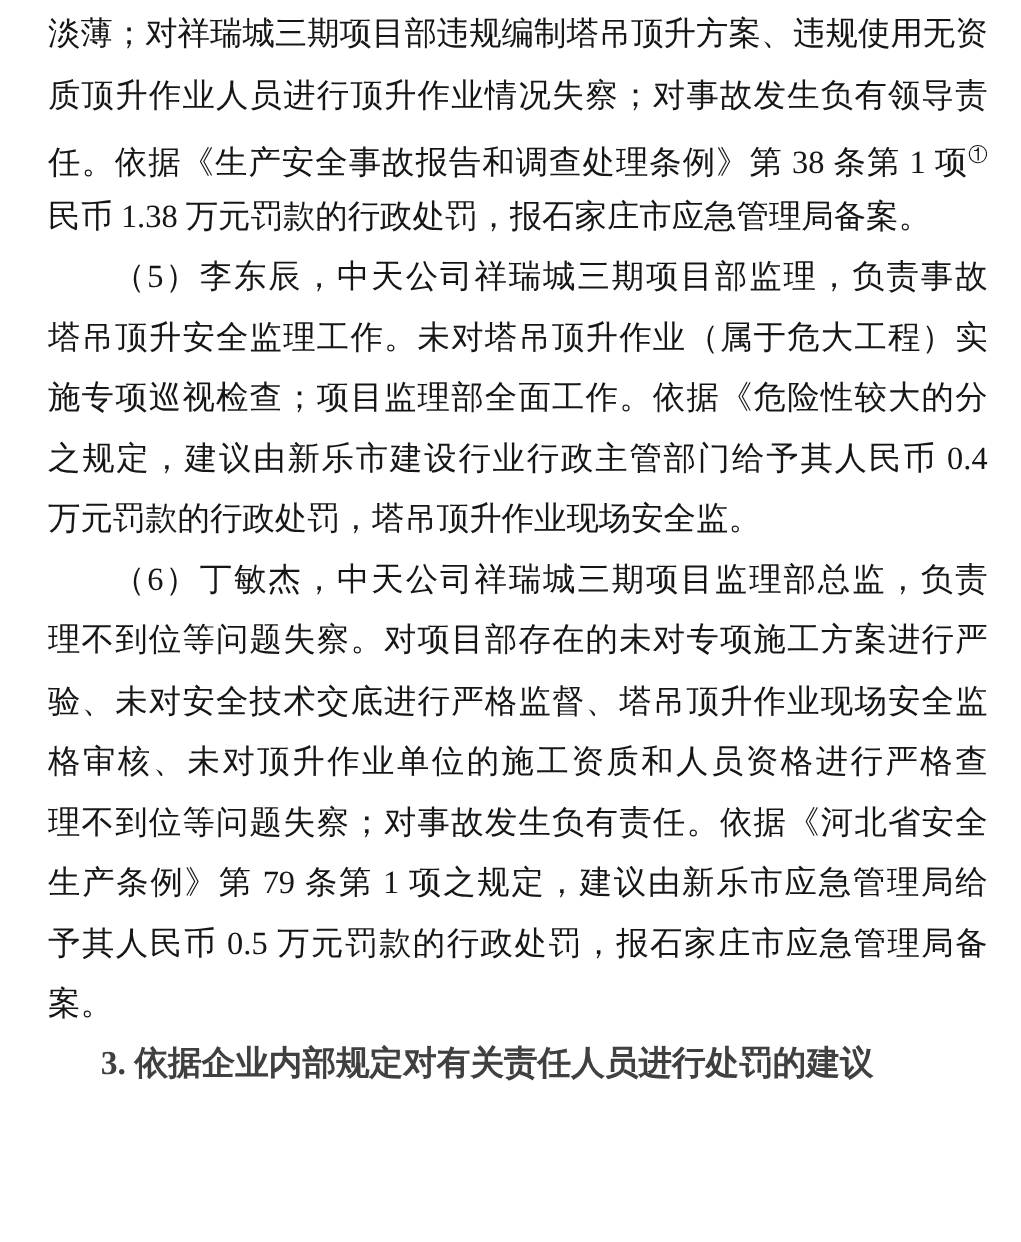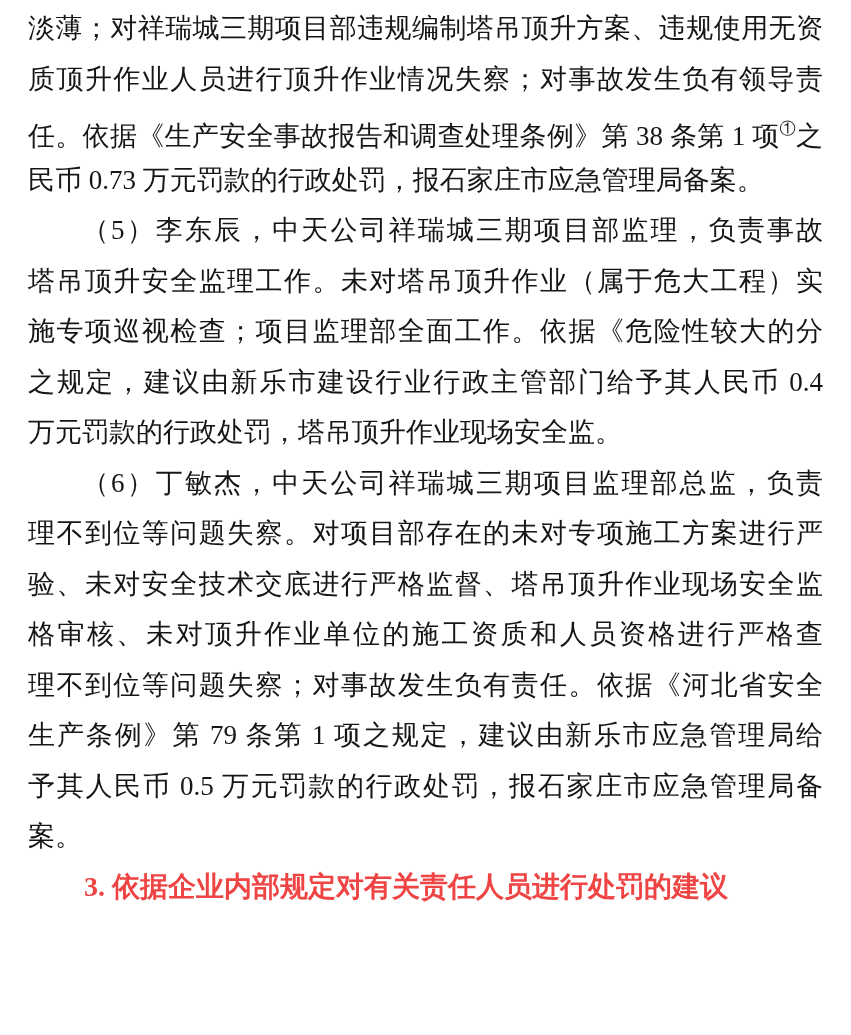--- a/index.html
+++ b/index.html
@@ -23,52 +23,53 @@
     line-height: 50.5px;
     color: #161616;
   }
   .paragraph { margin: 0; }
   .line {
     height: 50.5px;
     overflow: hidden;
     text-align: justify;
     text-align-last: justify;
     text-justify: inter-character;
+    margin-left: 12px;
   }
   .line.last-line {
     text-align-last: left;
   }
   .paragraph.indented .line:first-child {
     text-indent: 2em;
   }
   .footnote-ref {
     font-size: 0.6em;
     vertical-align: 0.65em;
   }
   .section-heading {
     height: 50.5px;
     overflow: hidden;
     line-height: 50.5px;
     font-size: 28px;
     font-weight: bold;
     text-indent: 2em;
-    color: #ef4444;
+    color: #404040;
   }
 </style>
 </head>
 <body>
 
 <div class="page">
   <div class="text-column">
     <div id="paragraphs">
         <div class="paragraph">
           <div class="line">淡薄；对祥瑞城三期项目部违规编制塔吊顶升方案、违规使用无资</div>
           <div class="line">质顶升作业人员进行顶升作业情况失察；对事故发生负有领导责</div>
           <div class="line">任。依据《生产安全事故报告和调查处理条例》第 38 条第 1 项<sup class="footnote-ref">①</sup>之</div>
-          <div class="line last-line">民币 0.73 万元罚款的行政处罚，报石家庄市应急管理局备案。</div>
+          <div class="line last-line">民币 1.38 万元罚款的行政处罚，报石家庄市应急管理局备案。</div>
         </div>
         <div class="paragraph indented">
           <div class="line">（5）李东辰，中天公司祥瑞城三期项目部监理，负责事故</div>
           <div class="line">塔吊顶升安全监理工作。未对塔吊顶升作业（属于危大工程）实</div>
           <div class="line">施专项巡视检查；项目监理部全面工作。依据《危险性较大的分</div>
           <div class="line">之规定，建议由新乐市建设行业行政主管部门给予其人民币 0.4</div>
           <div class="line last-line">万元罚款的行政处罚，塔吊顶升作业现场安全监。</div>
         </div>
         <div class="paragraph indented">
           <div class="line">（6）丁敏杰，中天公司祥瑞城三期项目监理部总监，负责</div>

